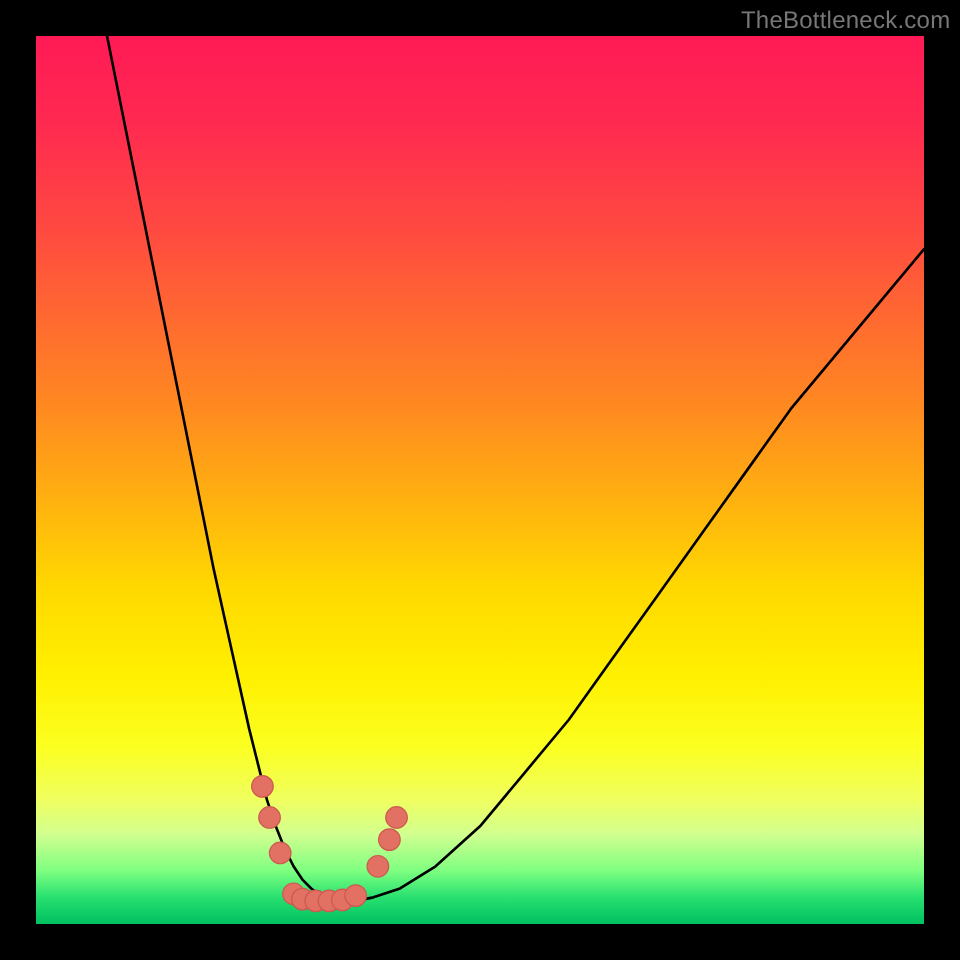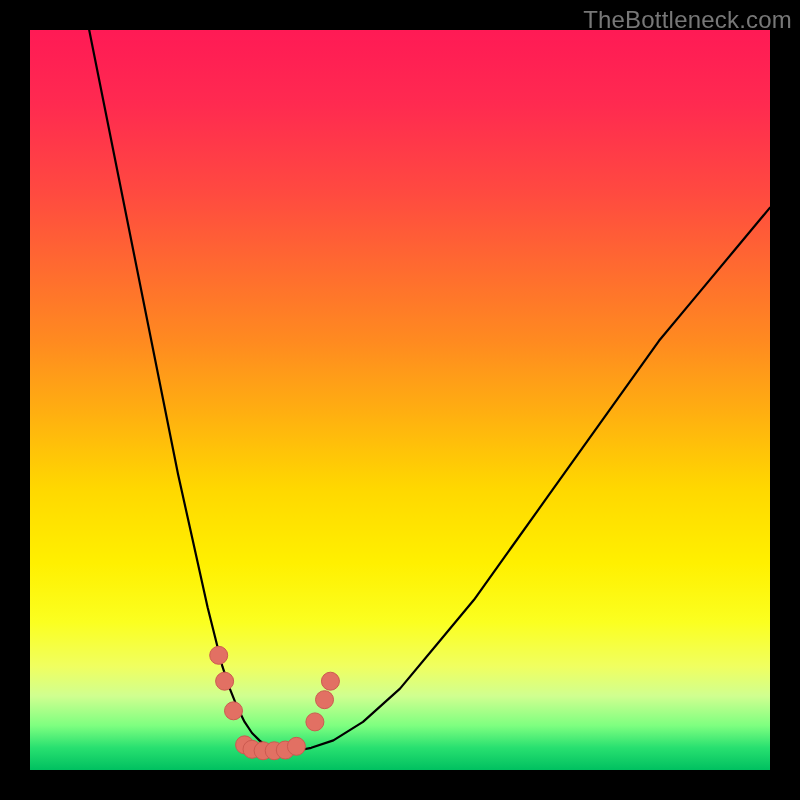--- a/index.html
+++ b/index.html
@@ -47,21 +47,21 @@
       #7eff80 94%,
       #28e070 97%,
       #00c060 100%
     );
   }
   .watermark {
     position: absolute;
     top: 6px;
     right: 8px;
     color: #777;
-    font-size: 24px;
+    font-size: 20px;
     font-weight: 500;
     letter-spacing: 0.2px;
     user-select: none;
   }
   svg.curve {
     position: absolute;
     inset: 0;
     width: 740px;
     height: 740px;
     overflow: visible;

